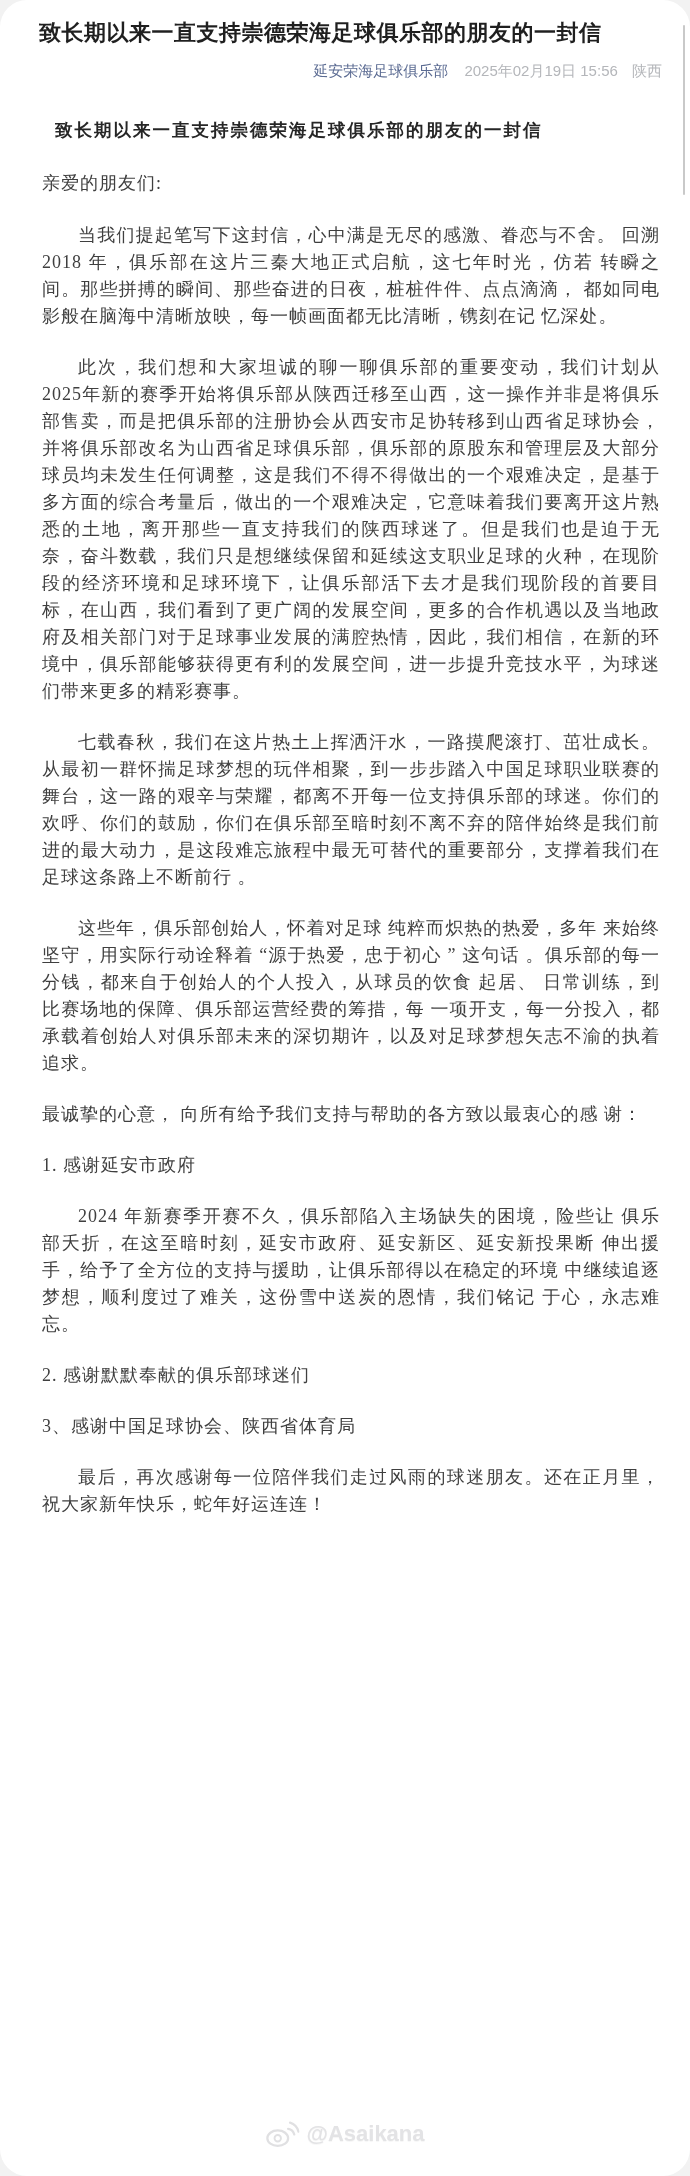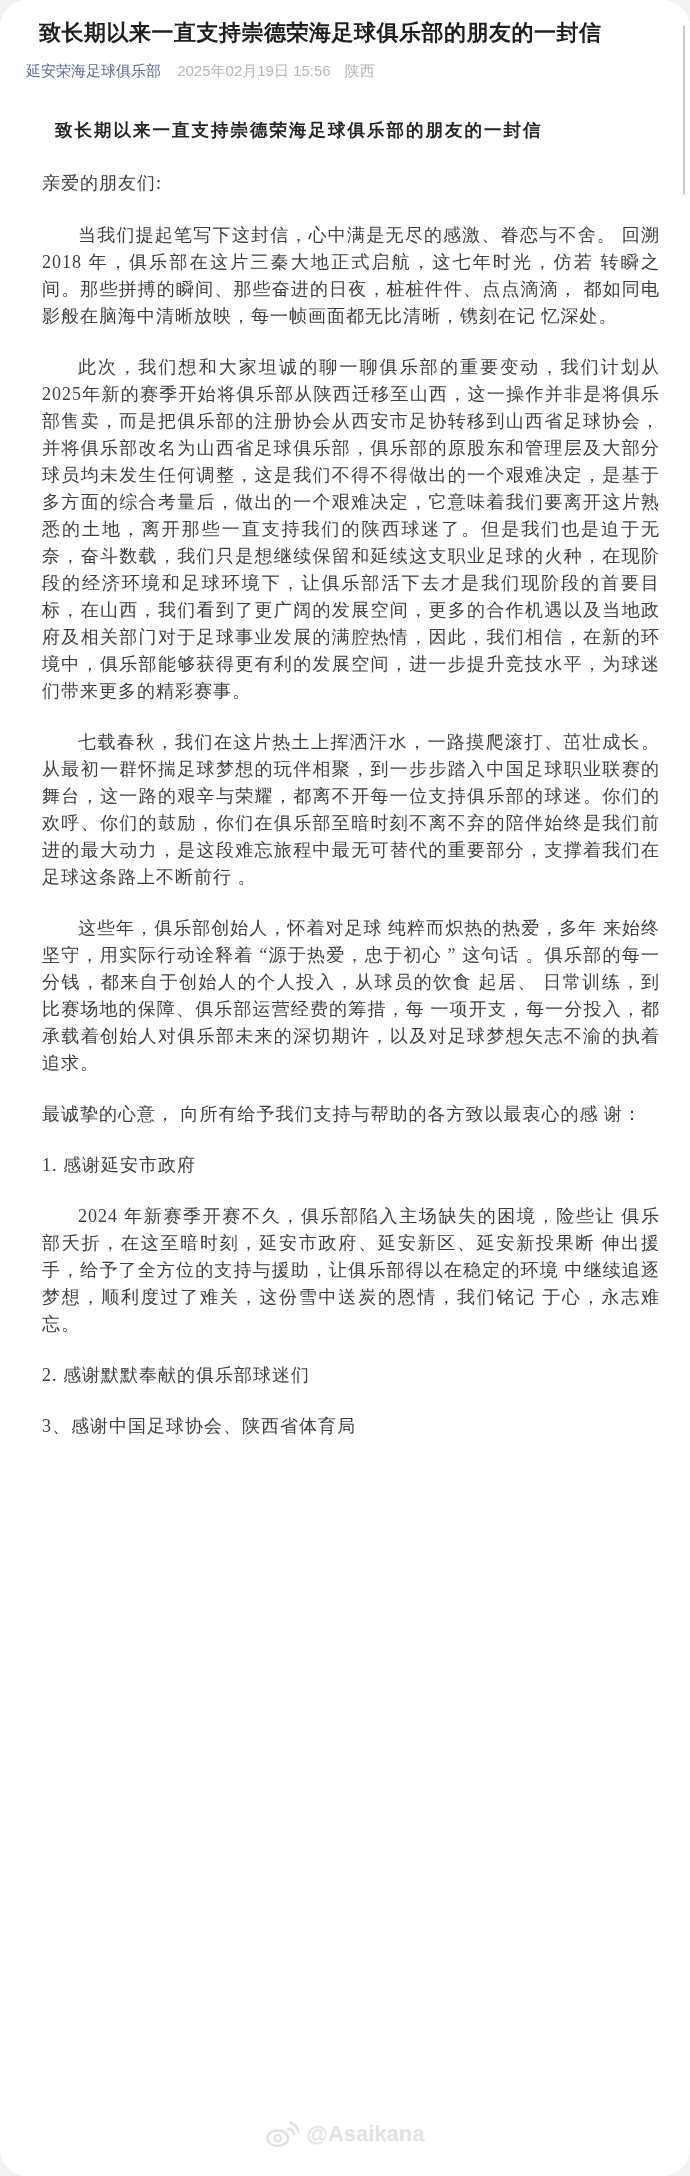--- a/index.html
+++ b/index.html
@@ -23,21 +23,21 @@
   }
   .article-header{padding:18px 28px 0 26px;}
   .article-title{
     font-family:"Liberation Sans","DejaVu Sans",sans-serif;
     font-size:22px;line-height:30px;font-weight:700;
     color:var(--title-text);margin:0 0 0 13px;letter-spacing:.5px;
   }
   .article-meta{
     margin:12px 0 0 0;
     font-family:"Liberation Sans","DejaVu Sans",sans-serif;
-    font-size:15px;line-height:21px;
+    font-size:15px;line-height:21px;text-align:right;
   }
   .account-link{color:var(--account-link);text-decoration:none;cursor:pointer;}
   .meta-date{color:var(--meta-text);margin-left:12px;}
   .meta-location{color:var(--meta-text);margin-left:10px;}
   .doc{
     margin-top:36px;padding:0 30px 0 42px;
     color:var(--body-text);
     font-size:18px;line-height:27px;letter-spacing:1px;
     text-align:justify;
   }
@@ -85,20 +85,21 @@
 
     <p class="para first indent">当我们提起笔写下这封信，心中满是无尽的感激、眷恋与不舍。 回溯 2018 年，俱乐部在这片三秦大地正式启航，这七年时光，仿若 转瞬之间。那些拼搏的瞬间、那些奋进的日夜，桩桩件件、点点滴滴， 都如同电影般在脑海中清晰放映，每一帧画面都无比清晰，镌刻在记 忆深处。</p>
     <p class="para indent">此次，我们想和大家坦诚的聊一聊俱乐部的重要变动，我们计划从2025年新的赛季开始将俱乐部从陕西迁移至山西，这一操作并非是将俱乐部售卖，而是把俱乐部的注册协会从西安市足协转移到山西省足球协会，并将俱乐部改名为山西省足球俱乐部，俱乐部的原股东和管理层及大部分球员均未发生任何调整，这是我们不得不得做出的一个艰难决定，是基于多方面的综合考量后，做出的一个艰难决定，它意味着我们要离开这片熟悉的土地，离开那些一直支持我们的陕西球迷了。但是我们也是迫于无奈，奋斗数载，我们只是想继续保留和延续这支职业足球的火种，在现阶段的经济环境和足球环境下，让俱乐部活下去才是我们现阶段的首要目标，在山西，我们看到了更广阔的发展空间，更多的合作机遇以及当地政府及相关部门对于足球事业发展的满腔热情，因此，我们相信，在新的环境中，俱乐部能够获得更有利的发展空间，进一步提升竞技水平，为球迷们带来更多的精彩赛事。</p>
     <p class="para indent">七载春秋，我们在这片热土上挥洒汗水，一路摸爬滚打、茁壮成长。从最初一群怀揣足球梦想的玩伴相聚，到一步步踏入中国足球职业联赛的舞台，这一路的艰辛与荣耀，都离不开每一位支持俱乐部的球迷。你们的欢呼、你们的鼓励，你们在俱乐部至暗时刻不离不弃的陪伴始终是我们前进的最大动力，是这段难忘旅程中最无可替代的重要部分，支撑着我们在足球这条路上不断前行 。</p>
     <p class="para indent">这些年，俱乐部创始人，怀着对足球 纯粹而炽热的热爱，多年 来始终坚守，用实际行动诠释着 “源于热爱，忠于初心 ” 这句话 。俱乐部的每一分钱，都来自于创始人的个人投入，从球员的饮食 起居、 日常训练，到比赛场地的保障、俱乐部运营经费的筹措，每 一项开支，每一分投入，都承载着创始人对俱乐部未来的深切期许，以及对足球梦想矢志不渝的执着追求。</p>
     <p class="para noindent">最诚挚的心意， 向所有给予我们支持与帮助的各方致以最衷心的感 谢：</p>
     <p class="para listhead">1.  感谢延安市政府</p>
     <p class="para indent">2024 年新赛季开赛不久，俱乐部陷入主场缺失的困境，险些让 俱乐部夭折，在这至暗时刻，延安市政府、延安新区、延安新投果断 伸出援手，给予了全方位的支持与援助，让俱乐部得以在稳定的环境 中继续追逐梦想，顺利度过了难关，这份雪中送炭的恩情，我们铭记 于心，永志难忘。</p>
     <p class="para listhead">2.  感谢默默奉献的俱乐部球迷们</p>
     <p class="para listhead">3、感谢中国足球协会、陕西省体育局</p>
+    <p class="para indent">最后，再次感谢每一位陪伴我们走过风雨的球迷朋友。还在正月里， 祝大家新年快乐，蛇年好运连连！</p>
 
   </div>
 
   <div class="scrollbar-thumb"></div>
 
   <div class="watermark">
     <span>
       <svg width="34" height="29" viewBox="0 0 36 30" fill="none" xmlns="http://www.w3.org/2000/svg">
         <ellipse cx="13" cy="20" rx="11" ry="8.2" stroke="#e0e0e2" stroke-width="2.4"></ellipse>
         <circle cx="13" cy="20" r="3.4" stroke="#e0e0e2" stroke-width="2"></circle>

